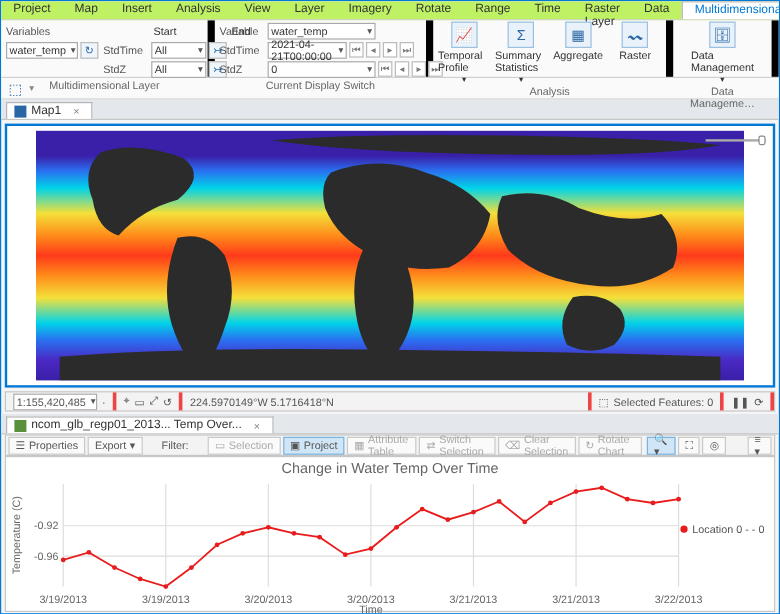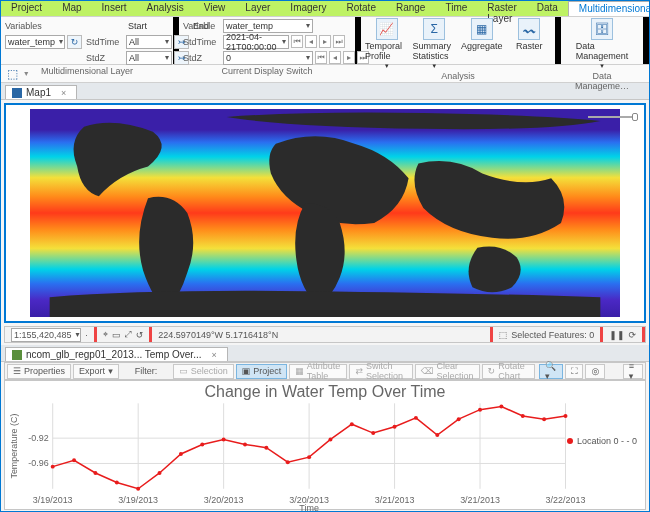--- a/index.html
+++ b/index.html
@@ -32,21 +32,21 @@
 .slider .track{position:absolute;top:3px;left:0;right:0;height:2px;background:#aaa}
 .slider .thumb{position:absolute;top:0;right:0;width:6px;height:8px;border:1px solid #888;background:#fff;border-radius:2px}
 .statusbar{display:flex;background:#f3f3f3;border:1px solid #c6c6c6;margin:0 3px;height:17px;font-size:9px;color:#555;align-items:center}
 .statusbar .sseg{padding:0 6px;border-right:3px solid #ef4444;display:flex;align-items:center;gap:4px;height:100%}
 .statusbar .sfill{flex:1;text-align:center}
 .chart-toolbar{display:flex;background:#f3f3f3;border:1px solid #c6c6c6;margin:0 3px;height:18px;font-size:9px;align-items:center;gap:2px;padding:0 2px}
 .tbtn{border:1px solid #c9c9c9;background:#fafafa;padding:1px 5px;display:flex;align-items:center;gap:3px;color:#555;height:15px}
 .tbtn.dis{color:#aaa}
 .tbtn.sel2{background:#d0e5f5;border-color:#7ab5e0}
 .chart-area{background:#fff;border:1px solid #c6c6c6;margin:0 3px 3px;height:130px;position:relative}
-.chart-title{text-align:center;font-size:16px;color:#666;padding-top:2px}
+.chart-title{text-align:center;font-size:12px;color:#666;padding-top:2px}
 svg.chart{position:absolute;left:0;top:18px;right:0;bottom:0;width:100%;height:112px}
 .grid{stroke:#ddd;stroke-width:1}
 .series{stroke:#e81c1c;stroke-width:1.5;fill:none}
 .pt{fill:#e81c1c}
 .alabel{font-size:9px;fill:#666}
 .ylabel{font-size:9px;fill:#666}
 .legend{position:absolute;right:8px;top:55px;font-size:9px;color:#555;display:flex;align-items:center;gap:4px}
 .legend .dot{width:6px;height:6px;background:#e81c1c;border-radius:50%}
 .nav-icons{display:flex;gap:2px}
 .nav-icons span{width:12px;height:13px;border:1px solid #bbb;background:#fff;display:flex;align-items:center;justify-content:center;font-size:8px;color:#777}

